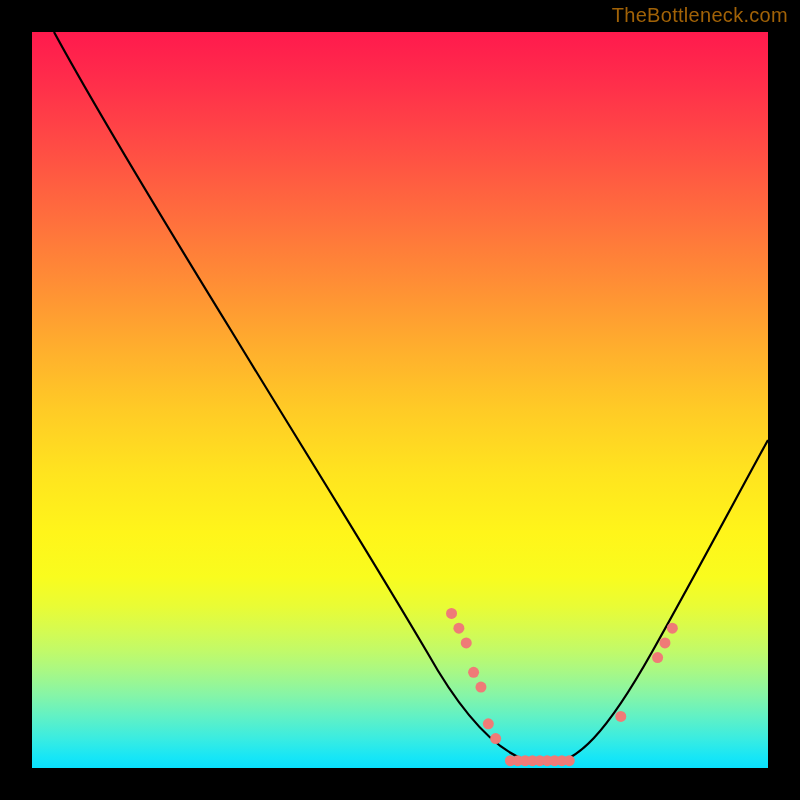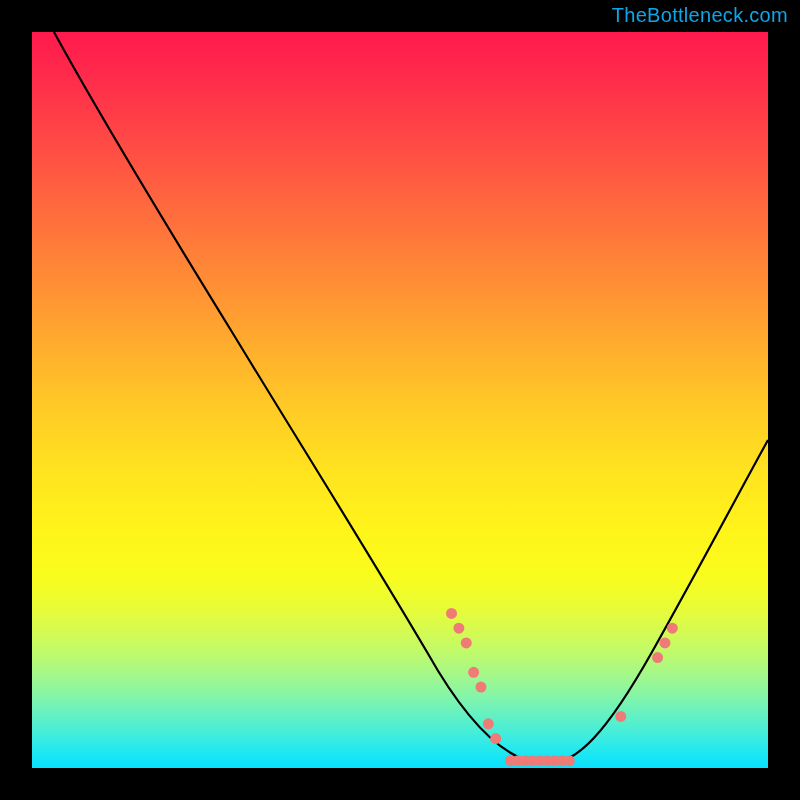--- a/index.html
+++ b/index.html
@@ -1,17 +1,17 @@
 <!DOCTYPE html>
 <html><head>
 <meta charset="utf-8">
 <style>
 body{margin:0;background:#000;font-family:Arial,sans-serif}
 .wrap{width:800px;height:800px;position:relative}
-.attribution{position:absolute;top:4px;right:12px;color:#0ea5e9;font-size:20px;font-weight:400;letter-spacing:.3px}
+.attribution{position:absolute;top:4px;right:12px;color:#a16207;font-size:20px;font-weight:400;letter-spacing:.3px}
 .plot{position:absolute;left:32px;top:32px;width:736px;height:736px;overflow:hidden}
 .gradient{position:absolute;inset:0;background:linear-gradient(to bottom,
  #ff1a4d 0%,
  #ff2b4b 6%,
  #ff4a45 15%,
  #ff6a3e 24%,
  #ff8a36 33%,
  #ffab2e 42%,
  #ffca26 51%,
  #ffe41f 60%,

